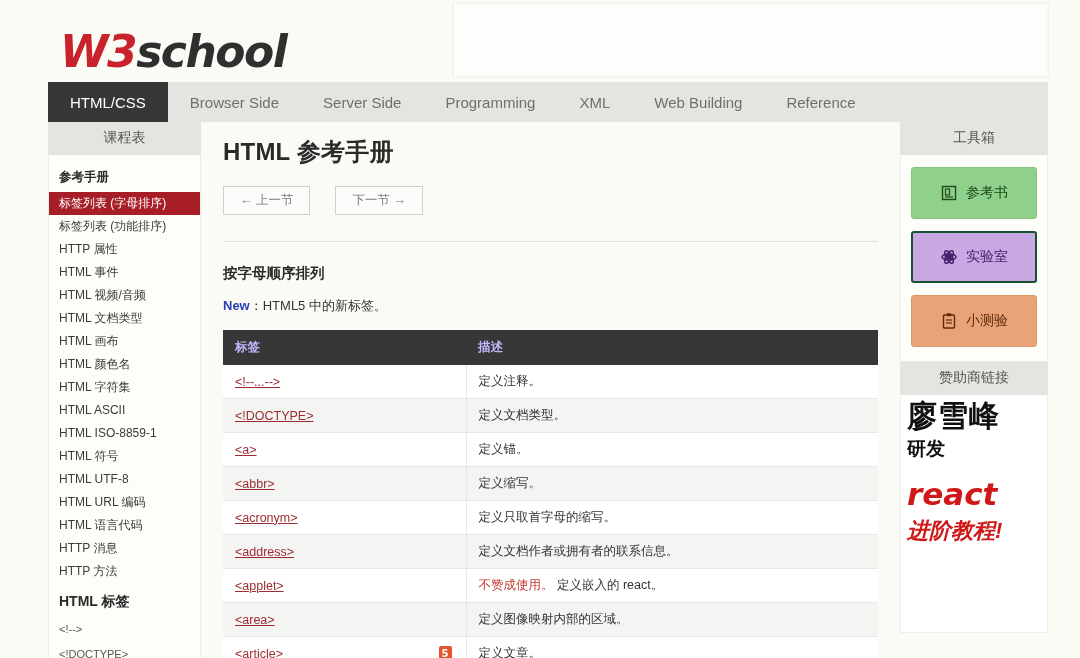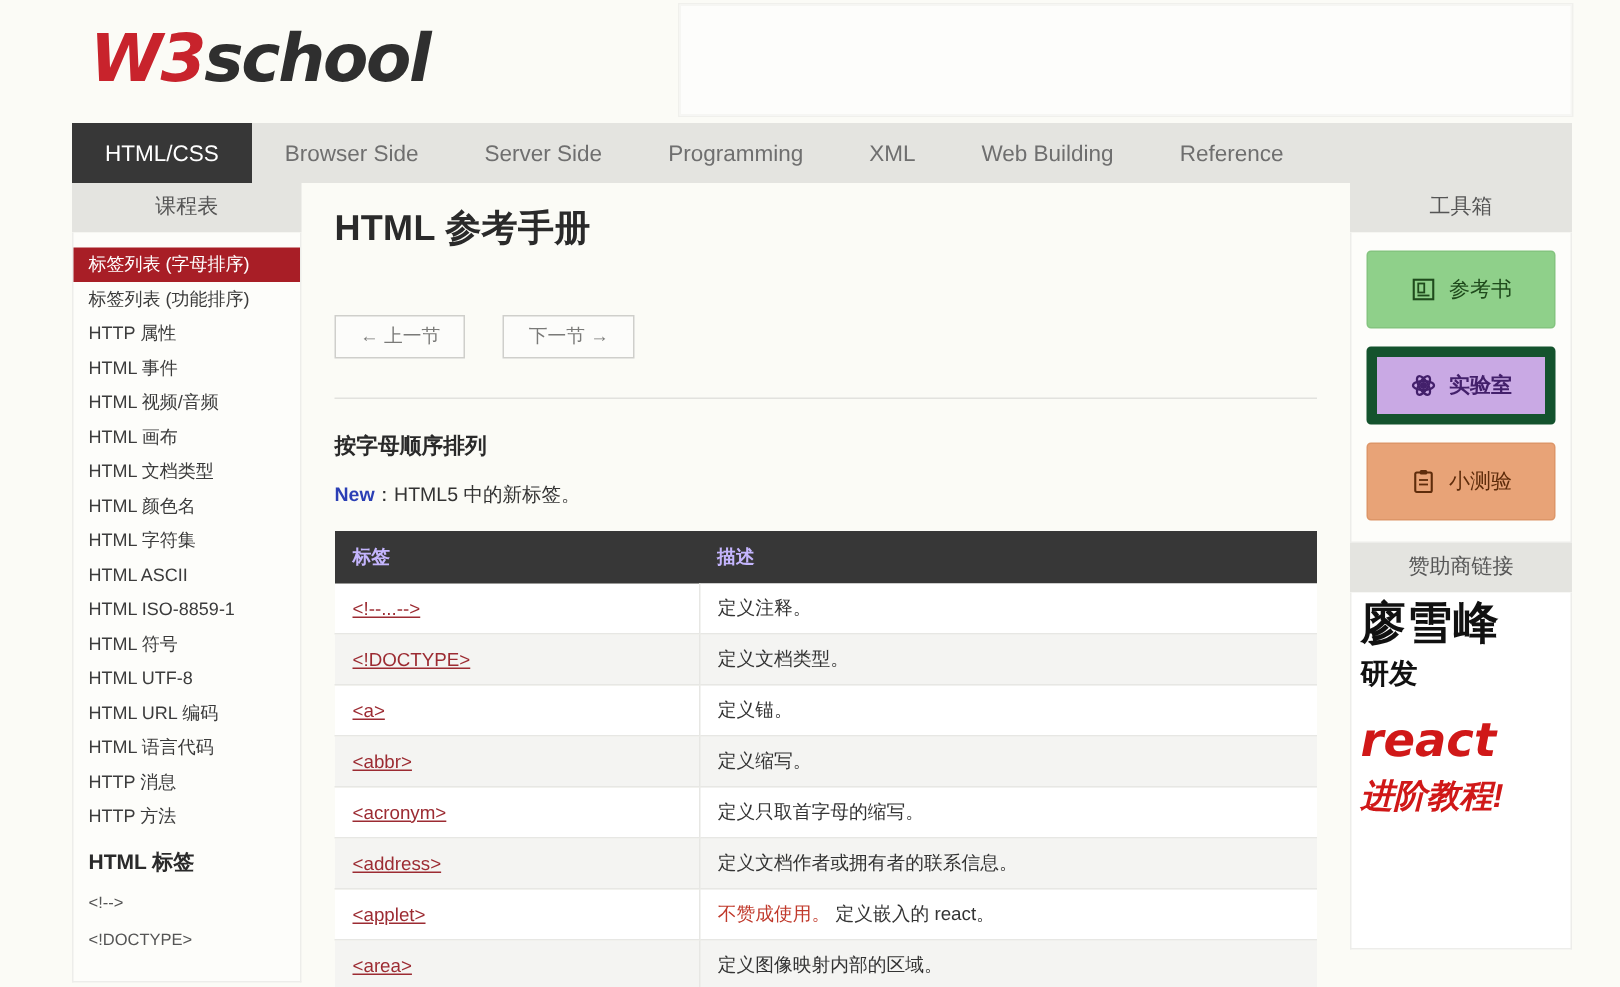--- a/index.html
+++ b/index.html
@@ -7,21 +7,21 @@
     width: 1080px; height: 658px;
     background: #fbfbf6;
     font-family: "Liberation Sans", "DejaVu Sans", sans-serif;
     overflow: hidden;
   }
   .page { position: relative; width: 1080px; height: 658px; background: #fbfbf6; }
 
   
   .header { position: relative; height: 82px; background: #fbfbf6; }
   .logo {
-    position: absolute; left: 60px; top: 12px;
+    position: absolute; left: 60px; top: 24px;
     font-family: "DejaVu Sans", sans-serif;
     font-size: 44px; font-weight: bold; font-style: italic;
     letter-spacing: -1.5px; line-height: 56px;
   }
   .logo .w3 { color: #c8232c; }
   .logo .school { color: #2f2f2f; }
   .header-ad {
     position: absolute; left: 452px; top: 2px;
     width: 597px; height: 76px;
     background: #fdfdfb; border: 1px solid #f0f0ec;
@@ -73,21 +73,21 @@
   
   .main { flex: 1 1 auto; padding: 0 22px 0 22px; }
   .page-title {
     font-size: 24px; font-weight: bold; color: #2a2a2a;
     padding: 14px 0 0 0; letter-spacing: 0.2px;
   }
   .navbtns { margin: 18px 0 0 0; display: flex; gap: 25px; }
   .navbtn {
     border: 1px solid #cfcfcb; background: #fcfcfa;
     color: #7a7a78; font-size: 12.5px;
-    padding: 5px 16px; cursor: pointer; min-width: 84px; text-align: center; margin-top: 24px;
+    padding: 5px 16px; cursor: pointer; min-width: 84px; text-align: center;
   }
   .hrule { border-top: 1px solid #e2e2de; margin: 26px 0 0 0; }
   .sec-title { font-size: 14.5px; font-weight: bold; color: #2a2a2a; margin-top: 22px; }
   .newline { font-size: 13px; color: #333; margin-top: 14px; }
   .newline .nw { color: #2b3fb5; font-weight: bold; }
 
   table.reftab { width: 100%; border-collapse: collapse; margin-top: 15px; }
   table.reftab thead th {
     background: #373737; color: #c4b5fd; font-size: 12.5px; font-weight: bold;
     text-align: left; padding: 9px 12px;
@@ -116,21 +116,21 @@
     background: #fdfdfa; border: 1px solid #ededea; border-top: none;
     padding: 12px 10px 14px; text-align: center;
   }
   .toolbtn {
     display: flex; align-items: center; justify-content: center; gap: 8px;
     height: 52px; border-radius: 3px; margin-bottom: 12px;
     font-size: 14px; cursor: pointer;
   }
   .toolbtn:last-child { margin-bottom: 0; }
   .tb-green { background: #8fd08a; color: #1f4a1c; border:1px solid #84c47f;}
-  .tb-purple { background: #c9a9e4; color: #43206b; border:7px solid #14532d;font-weight:bold;}
+  .tb-purple { background: #c9a9e4; color: #43206b; border:2px solid #14532d;}
   .tb-orange { background: #e8a377; color: #5e2c0b; border:1px solid #dd9668;}
   .toolbtn svg { display:block; }
 
   .rbox-ad {
     background: #ffffff; border: 1px solid #ededea; border-top: none;
     padding: 3px 6px 10px; text-align: left; height: 238px;
   }
   .ad-l1 { font-size: 30px; font-weight: bold; color: #111; letter-spacing: 1px; line-height: 36px; }
   .ad-l2 { font-size: 19px; font-weight: bold; color: #111; margin-top: 2px; }
   .ad-l3 { font-size: 31px; font-weight: bold; font-style: italic; color: #d01818; margin-top: 14px; font-family: "DejaVu Sans", sans-serif;}
@@ -173,27 +173,28 @@
         <span>Reference</span>
       </div>
     <div class="nav-spacer"></div>
   </div>
 
   <div class="body-wrap">
 
     <div class="lsidebar">
       <div class="panel-title">课程表</div>
       <div class="lsidebar-list">
+        <div class="ls-group">参考手册</div>
         <div class="ls-item active">标签列表 (字母排序)</div>
         <div class="ls-item">标签列表 (功能排序)</div>
         <div class="ls-item">HTTP 属性</div>
         <div class="ls-item">HTML 事件</div>
         <div class="ls-item">HTML 视频/音频</div>
+        <div class="ls-item">HTML 文档类型</div>
         <div class="ls-item">HTML 画布</div>
-        <div class="ls-item">HTML 文档类型</div>
         <div class="ls-item">HTML 颜色名</div>
         <div class="ls-item">HTML 字符集</div>
         <div class="ls-item">HTML ASCII</div>
         <div class="ls-item">HTML ISO-8859-1</div>
         <div class="ls-item">HTML 符号</div>
         <div class="ls-item">HTML UTF-8</div>
         <div class="ls-item">HTML URL 编码</div>
         <div class="ls-item">HTML 语言代码</div>
         <div class="ls-item">HTTP 消息</div>
         <div class="ls-item">HTTP 方法</div>

